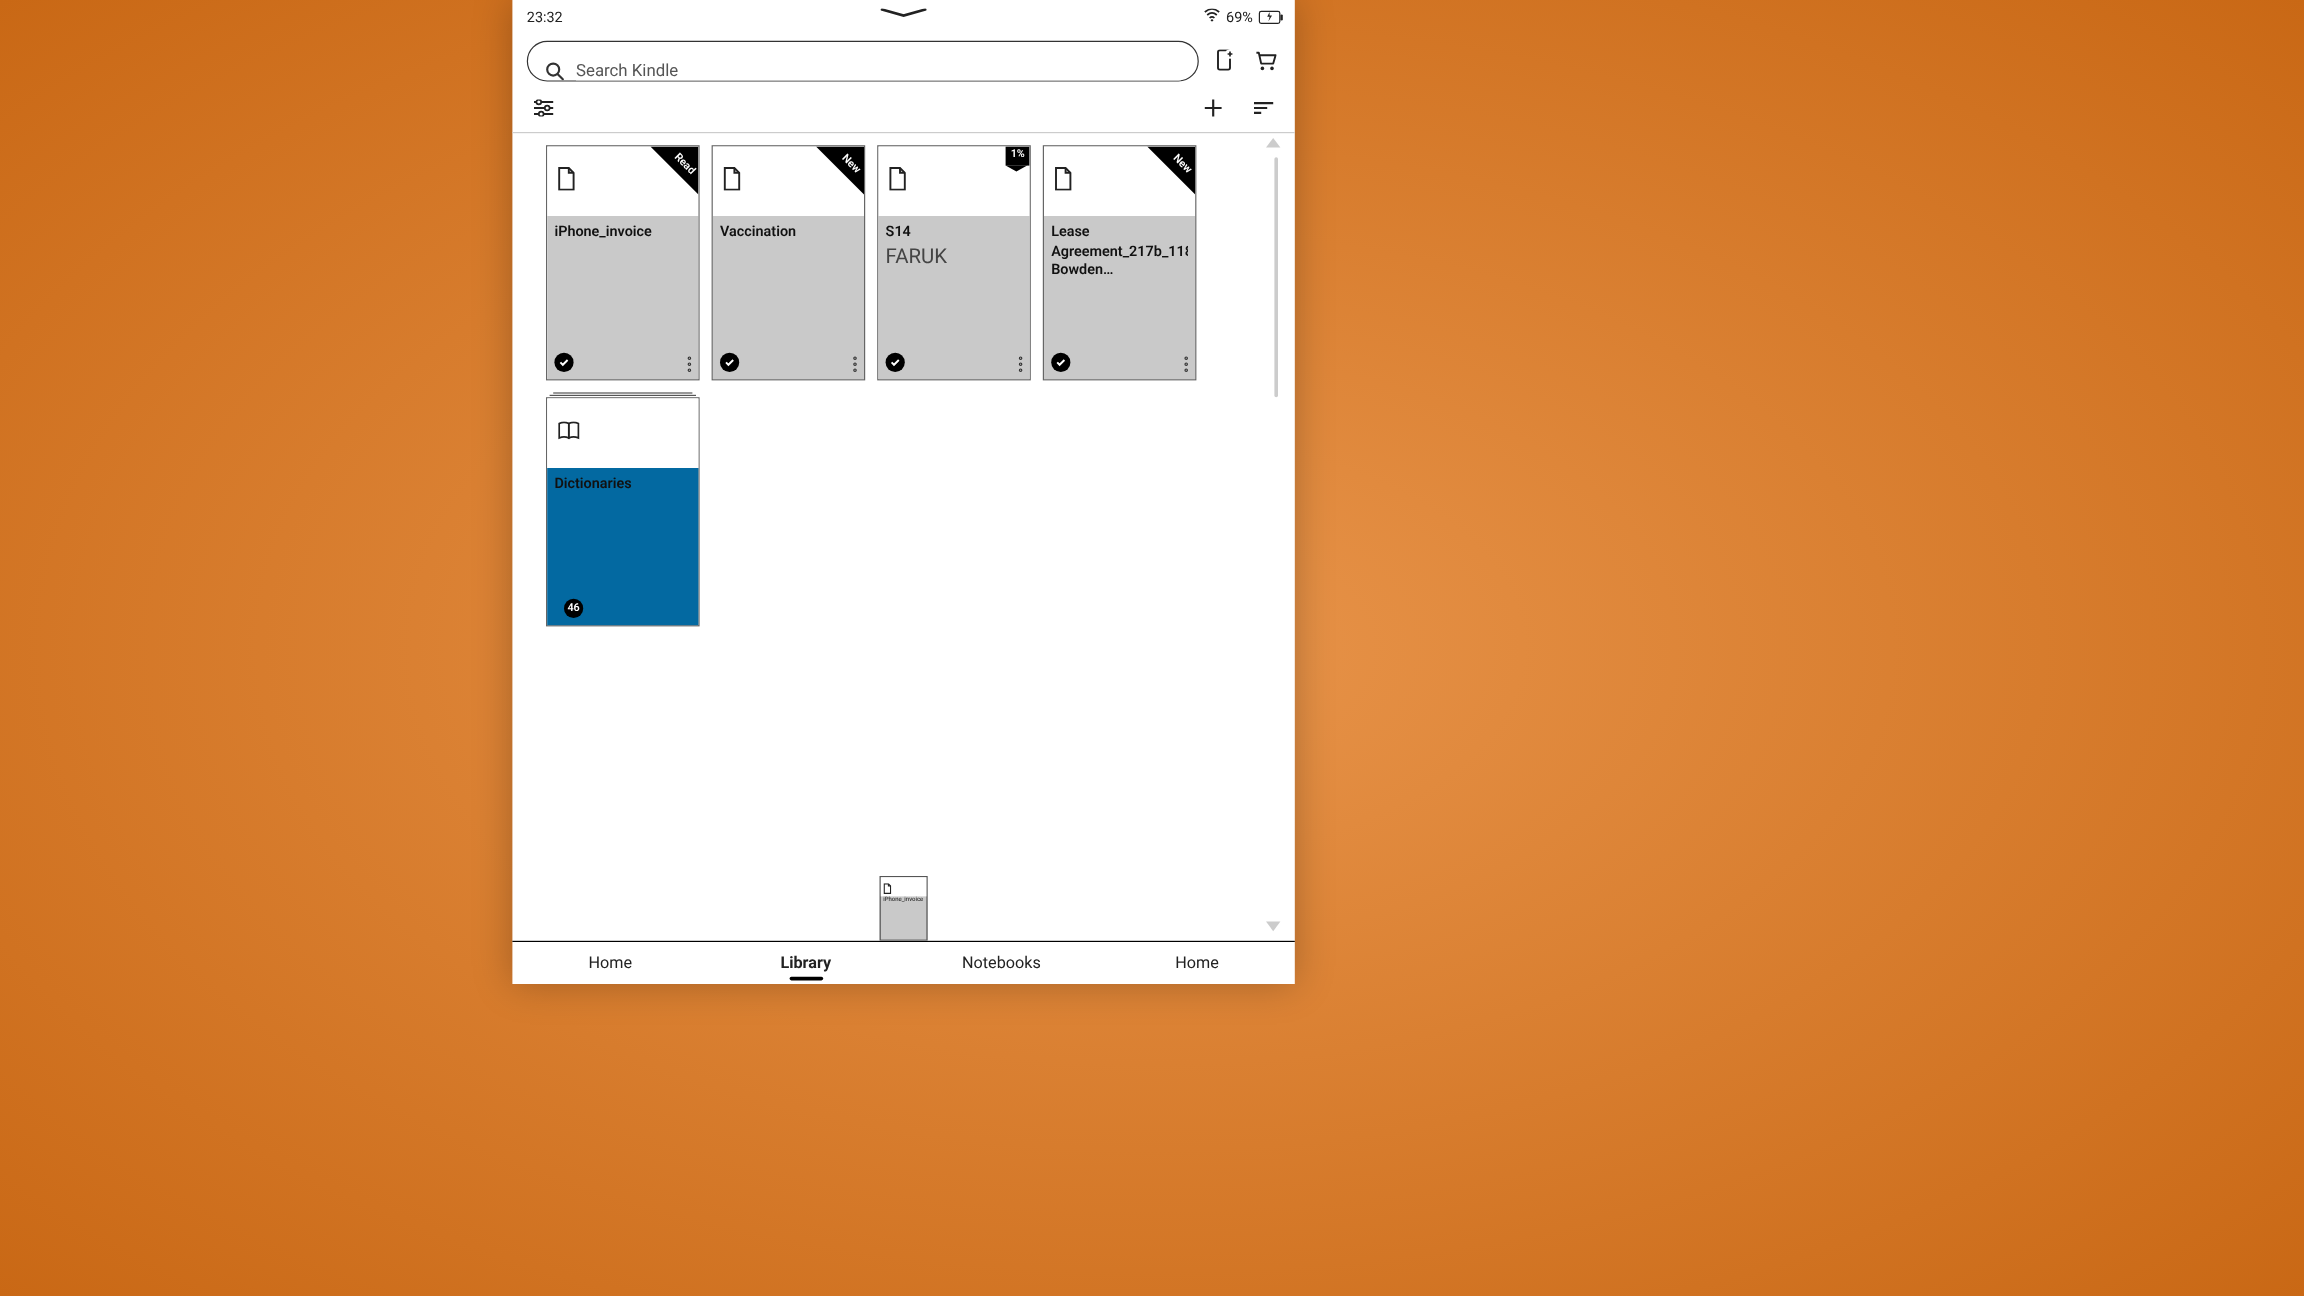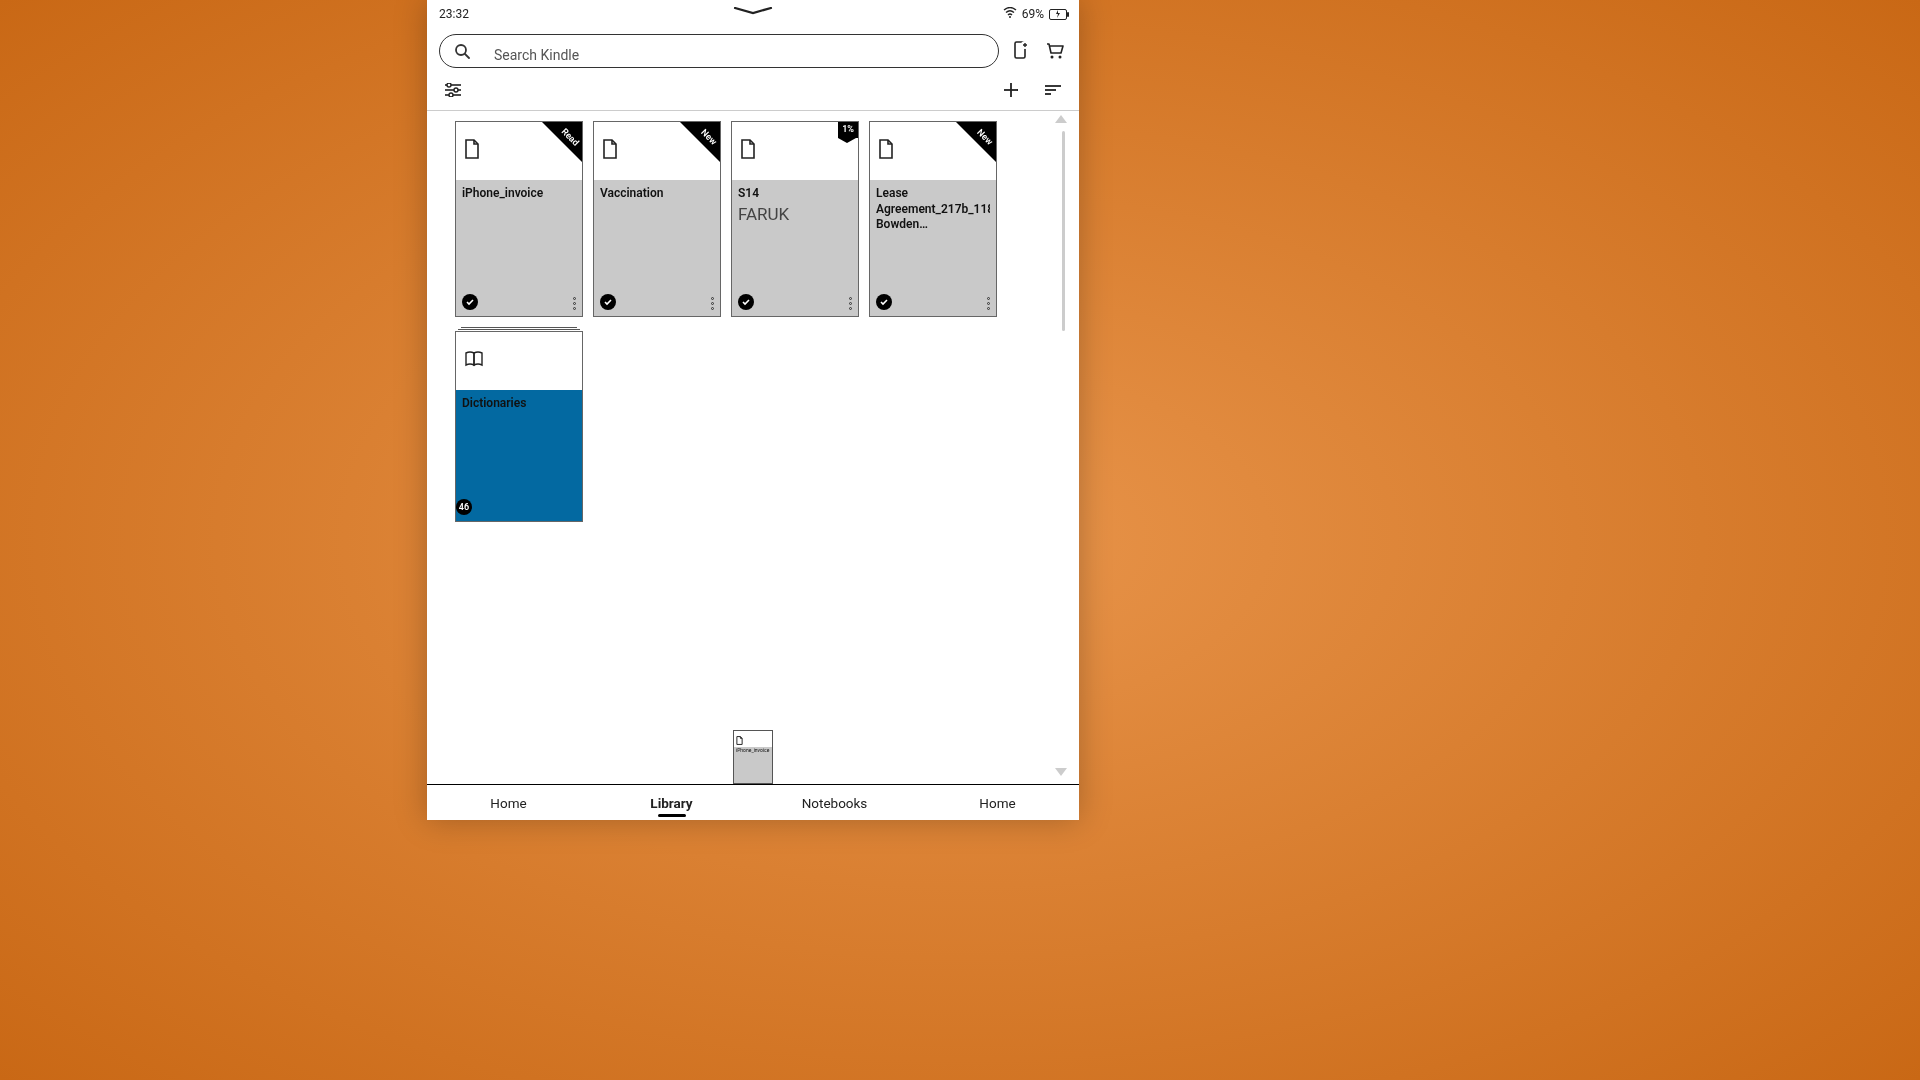--- a/index.html
+++ b/index.html
@@ -9,21 +9,21 @@
 
 .status-bar { display:flex; justify-content:space-between; align-items:center; height:28px; padding:0 12px; font-size:12px; color:#222; position:relative; }
 .status-right { display:flex; align-items:center; gap:5px; }
 .handle { position:absolute; left:50%; top:7px; transform:translateX(-50%); }
 .handle svg { display:block; }
 .battery-box { width:18px; height:11px; border:1.3px solid #222; border-radius:2px; position:relative; display:flex; align-items:center; justify-content:center;}
 .battery-box::after { content:""; position:absolute; right:-3px; top:2px; width:2px; height:5px; background:#222; border-radius:1px; }
 
 
 .search-row { display:flex; align-items:center; padding:6px 12px; gap:10px; }
-.search-field { flex:1; display:flex; align-items:flex-end; border:1.5px solid #333; border-radius:20px; height:34px; padding:4px 14px; gap:24px; }
+.search-field { flex:1; display:flex; align-items:flex-start; border:1.5px solid #333; border-radius:20px; height:34px; padding:16px 14px; gap:10px; }
 .search-field input { border:none; outline:none; font-size:14px; width:100%; color:#555; }
 .search-field input::placeholder { color:#555; }
 .icon-btn { width:24px; height:24px; display:flex; align-items:center; justify-content:center; cursor:pointer; }
 
 
 .filter-row { display:flex; align-items:center; justify-content:space-between; padding:4px 14px 8px; }
 .filter-right { display:flex; gap:18px; }
 .divider { height:1px; background:#ccc; }
 
 
@@ -43,21 +43,21 @@
 
 .check { position:absolute; bottom:6px; left:6px; width:16px; height:16px; border-radius:50%; background:#000; display:flex; align-items:center; justify-content:center; }
 .dots { position:absolute; bottom:6px; right:6px; display:flex; flex-direction:column; gap:2px; cursor:pointer; }
 .dots span { width:3px; height:3px; border:1px solid #333; border-radius:50%; }
 
 .collection-wrap { position:relative; width:128px; }
 .stack-line { height:1px; background:#555; margin:0 6px 1px; }
 .collection { width:128px; height:191px; border:1px solid #666; display:flex; flex-direction:column; cursor:pointer; }
 .col-head { height:58px; background:#fff; display:flex; align-items:center; padding-left:8px; }
 .col-body { flex:1; background:#0369a1; padding:6px; position:relative; }
-.count-badge { position:absolute; bottom:6px; left:0; background:#000; color:#fff; font-size:9px; font-weight:600; border-radius:50%; width:16px; height:16px; display:flex; align-items:center; justify-content:center;margin-top:40px; }
+.count-badge { position:absolute; bottom:6px; left:14px; background:#000; color:#fff; font-size:9px; font-weight:600; border-radius:50%; width:16px; height:16px; display:flex; align-items:center; justify-content:center;margin-top:40px; }
 
 
 .scroll-arrow { width:0; height:0; position:absolute; right:12px; }
 .scroll-up { top:4px; border-left:6px solid transparent; border-right:6px solid transparent; border-bottom:8px solid #ccc; }
 .scroll-down { bottom:8px; border-left:6px solid transparent; border-right:6px solid transparent; border-top:8px solid #ccc; }
 .scroll-track { position:absolute; right:14px; top:20px; bottom:24px; width:3px; }
 .scroll-thumb { position:absolute; top:0; width:3px; height:200px; background:#ccc; border-radius:2px; }
 
 
 .recent-thumb { position:absolute; bottom:0; left:50%; transform:translateX(-50%); width:40px; height:54px; border:1px solid #555; background:#c9c9c9; z-index:5; }

